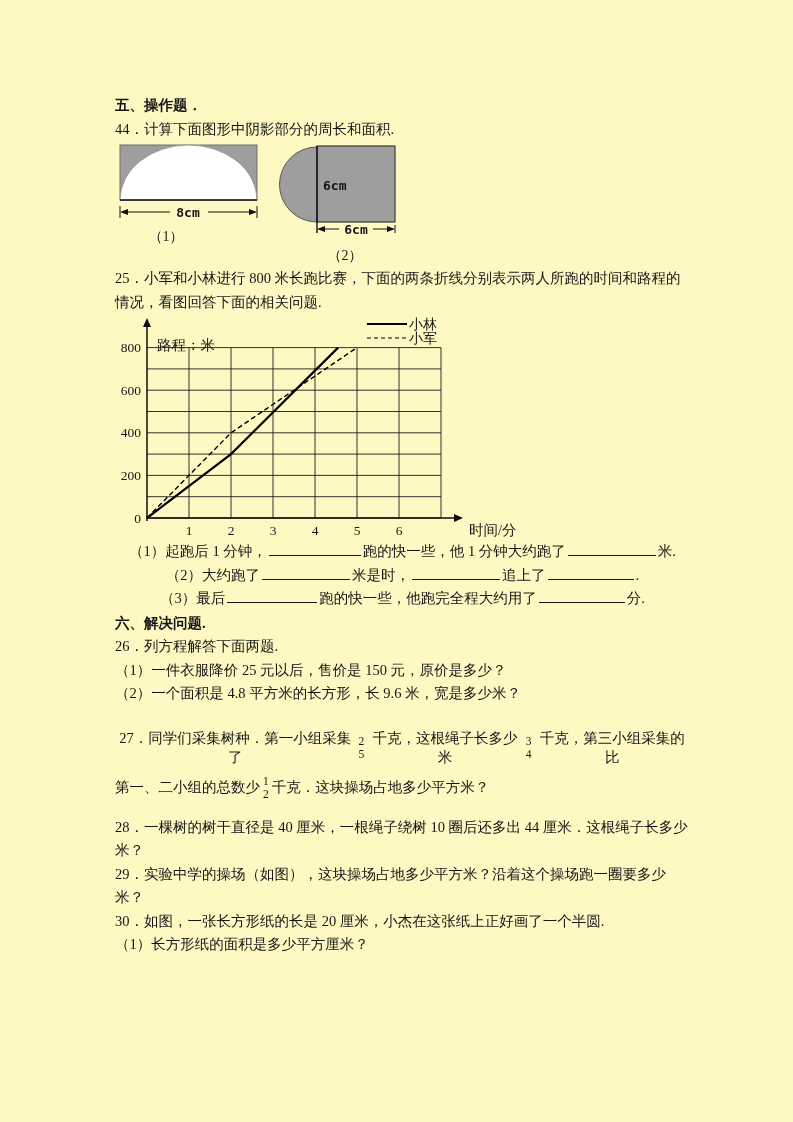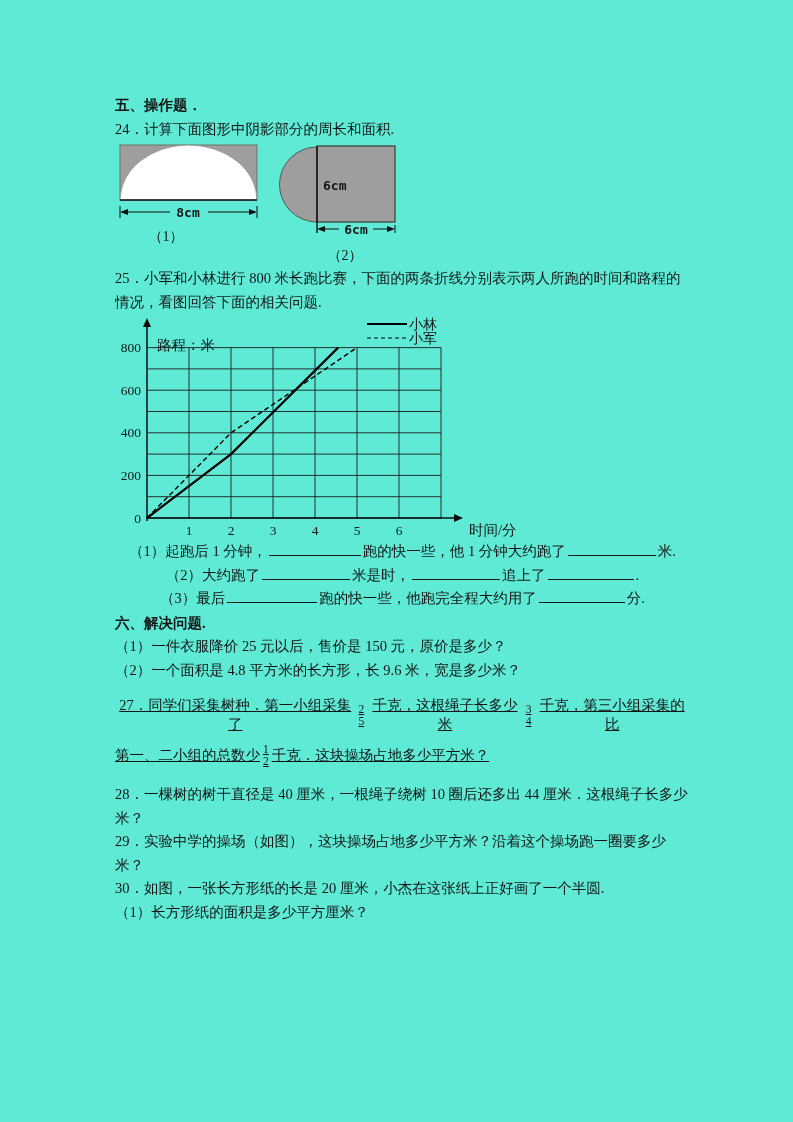--- a/index.html
+++ b/index.html
@@ -1,53 +1,53 @@
 <!DOCTYPE html>
 <html><head>
 <meta charset="utf-8">
 <style>
   html,body{margin:0;padding:0;background:#ffffff;}
   .page{
-    position:relative;width:793px;height:1122px;background:#5eead4;overflow:hidden;
+    position:relative;width:793px;height:1122px;background:#fef9c3;overflow:hidden;
     font-family:"Liberation Serif","DejaVu Serif",serif;
     font-size:14.5px;color:#151515;
   }
   .content{position:absolute;left:115px;top:94px;width:575px;}
   .tline{line-height:23.5px;}
   .sec{font-weight:bold;}
   .figrow{position:relative;height:122px;margin-top:2px;}
   .figrow svg{position:absolute;top:0;}
   .q25wrap{margin-top:2px;}
   .chartbox{position:relative;width:500px;height:224px;margin:0 0 2px 0;}
   .blank{
     display:inline-block;height:13px;border-bottom:1px solid #161616;
     vertical-align:baseline;margin:0 2px;
   }
   .frac{
     display:inline-flex;flex-direction:column;align-items:center;
     vertical-align:-8px;line-height:1.05;font-size:11.5px;margin:0 3px;
   }
   .richline{display:block;text-align:center;}
   .tallline{height:40px;display:flex;align-items:center;}
-  .q27block{margin-top:13px;text-decoration:underline;}
+  .q27block{margin-top:22px;}
   .q28block{margin-top:8px;}
   .stadiumbox{position:relative;height:122px;margin-top:2px;}
   .dimtext{font-family:"DejaVu Sans Mono",monospace;font-weight:bold;font-size:13px;}
   .captext{font-family:"Liberation Serif","DejaVu Serif",serif;font-size:14px;}
   .boldlabel{font-family:"DejaVu Sans",sans-serif;font-weight:bold;font-size:16px;}
   svg text{fill:#151515;}
 </style>
 </head>
 <body>
 
 <div class="page">
   <div class="content">
 
     <div class="tline sec">五、操作题．</div>
-    <div class="tline">24．计算下面图形中阴影部分的周长和面积.</div>
+    <div class="tline">44．计算下面图形中阴影部分的周长和面积.</div>
 
     <div class="figrow">
       <svg style="left:3px" width="215" height="122" viewBox="0 0 215 122">
         <rect x="2" y="2" width="137" height="55" fill="#9e9e9e" stroke="#6e6e6e" stroke-width="1"></rect>
         <path d="M 2,57 A 68.5,55 0 0 1 139,57 Z" fill="#ffffff" stroke="#8a8a8a" stroke-width="0.8"></path>
         <line x1="2" y1="57" x2="139" y2="57" stroke="#111" stroke-width="1.4"></line>
         <g stroke="#111" stroke-width="1">
           <line x1="2" y1="63" x2="2" y2="75"></line>
           <line x1="139" y1="63" x2="139" y2="75"></line>
           <line x1="4" y1="69" x2="52" y2="69"></line>
@@ -127,20 +127,21 @@
           <polyline points="32,204 116,140.1 223.1,33.599999999999994" fill="none" stroke="#000000" stroke-width="2.2" stroke-dasharray="none"></polyline>
           <polyline points="32,204 116,118.8 242,33.599999999999994" fill="none" stroke="#000000" stroke-width="1.4" stroke-dasharray="5,3"></polyline>
         </svg>
     </div>
 
     <div class="richline tline"><span>（1）起跑后 1 分钟，</span><span class="blank" style="width: 92px;"></span><span>跑的快一些，他 1 分钟大约跑了</span><span class="blank" style="width: 88px;"></span><span>米.</span></div>
     <div class="richline tline"><span>（2）大约跑了</span><span class="blank" style="width: 88px;"></span><span>米是时，</span><span class="blank" style="width: 88px;"></span><span>追上了</span><span class="blank" style="width: 86px;"></span><span>.</span></div>
     <div class="richline tline"><span>（3）最后</span><span class="blank" style="width: 90px;"></span><span>跑的快一些，他跑完全程大约用了</span><span class="blank" style="width: 86px;"></span><span>分.</span></div>
 
     <div class="tline sec" style="margin-top:1px">六、解决问题.</div>
+    <div class="tline">26．列方程解答下面两题.</div>
     <div class="tline">（1）一件衣服降价 25 元以后，售价是 150 元，原价是多少？</div>
     <div class="tline">（2）一个面积是 4.8 平方米的长方形，长 9.6 米，宽是多少米？</div>
 
     <div class="q27block">
       <div class="richline tallline">
           <span>27．同学们采集树种．第一小组采集了</span>
           <span class="frac">
             <span>2</span>
             <span>5</span>
           </span>

